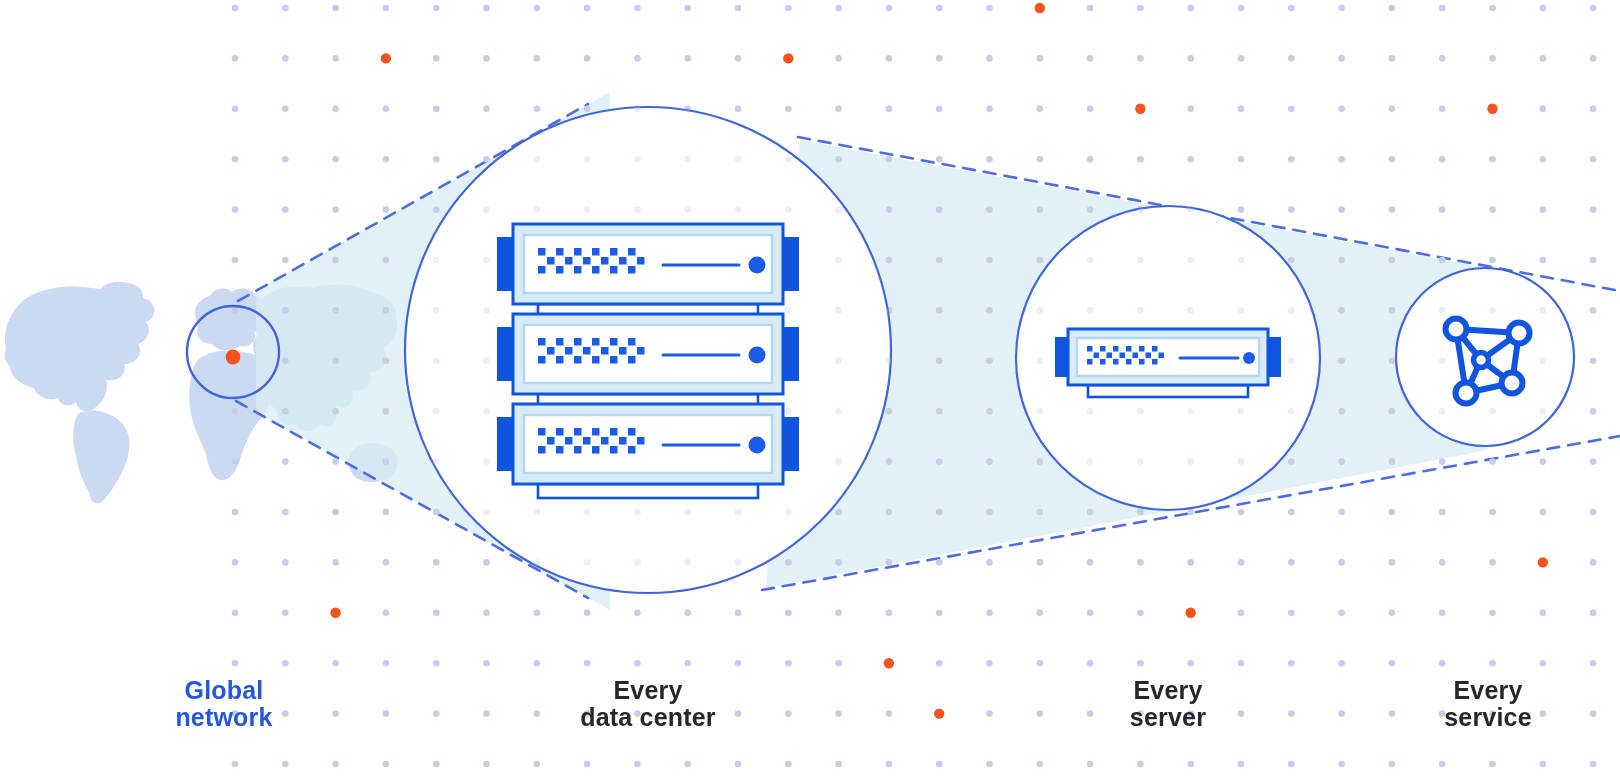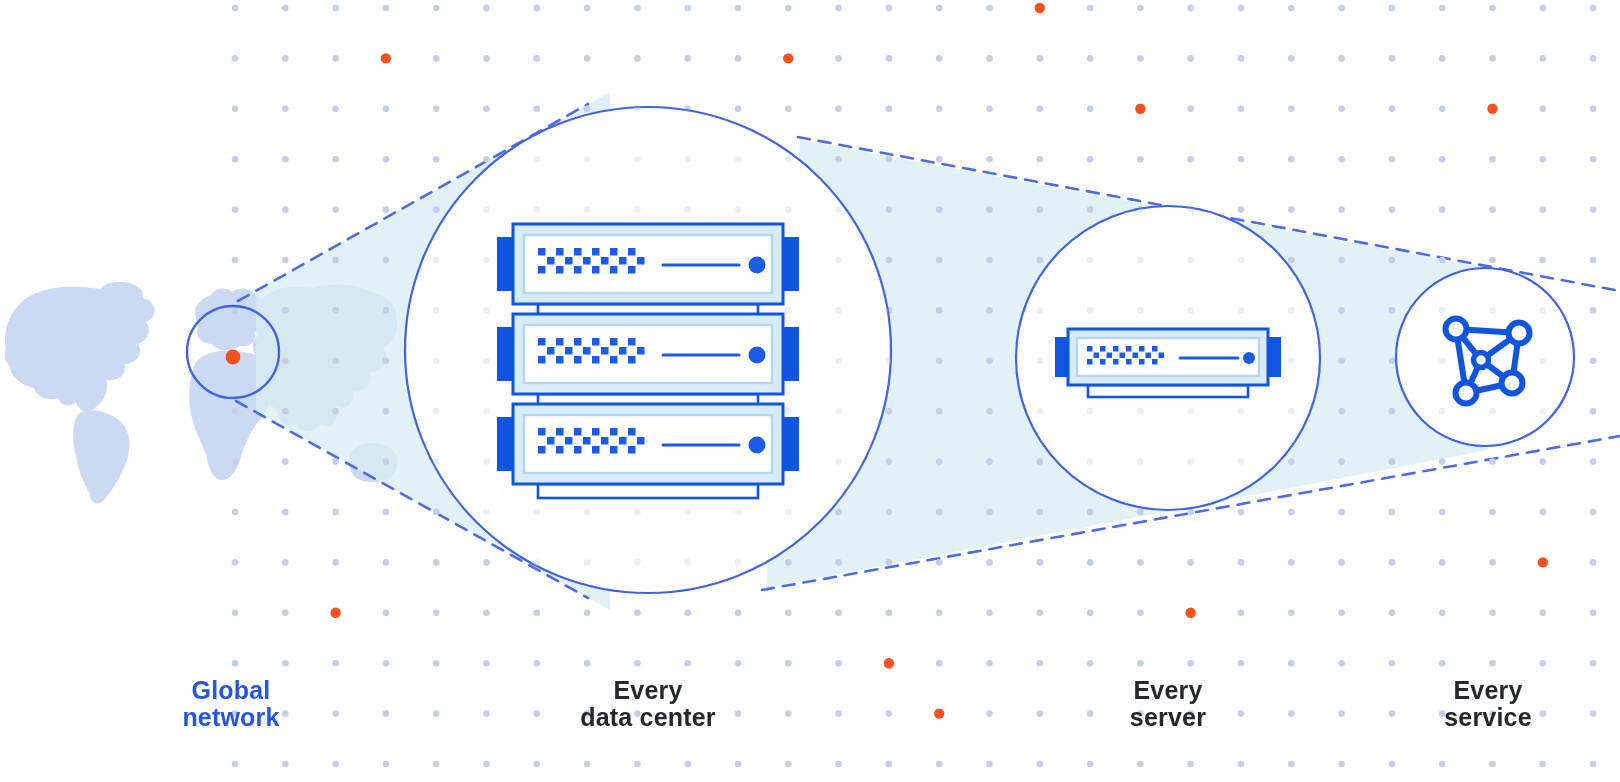--- a/index.html
+++ b/index.html
@@ -24,21 +24,21 @@
   .srv-line{stroke:var(--c-server_detail);stroke-width:3;stroke-linecap:round;}
   .srv-knob{fill:var(--c-server_detail);}
   .mesh-edge{stroke:var(--c-mesh_blue);stroke-width:6;fill:none;stroke-linecap:round;}
   .mesh-node{fill:#ffffff;stroke:var(--c-mesh_blue);}
   .marker{fill:var(--c-orange);}
   .caption{
     position:absolute;top:677px;width:320px;text-align:center;
     font-weight:700;font-size:25px;line-height:27px;letter-spacing:.2px;
     color:var(--c-text_dark);white-space:pre-line;
   }
-  #cap-global{left:71px;color:var(--c-accent_blue);}
+  #cap-global{left:64px;color:var(--c-accent_blue);}
   #cap-datacenter{left:488px;}
   #cap-server{left:1008px;}
   #cap-service{left:1328px;}
 </style>
 </head>
 <body>
 
 <div id="stage">
   <svg id="scene" width="1620" height="782" viewBox="0 0 1620 782">
 

